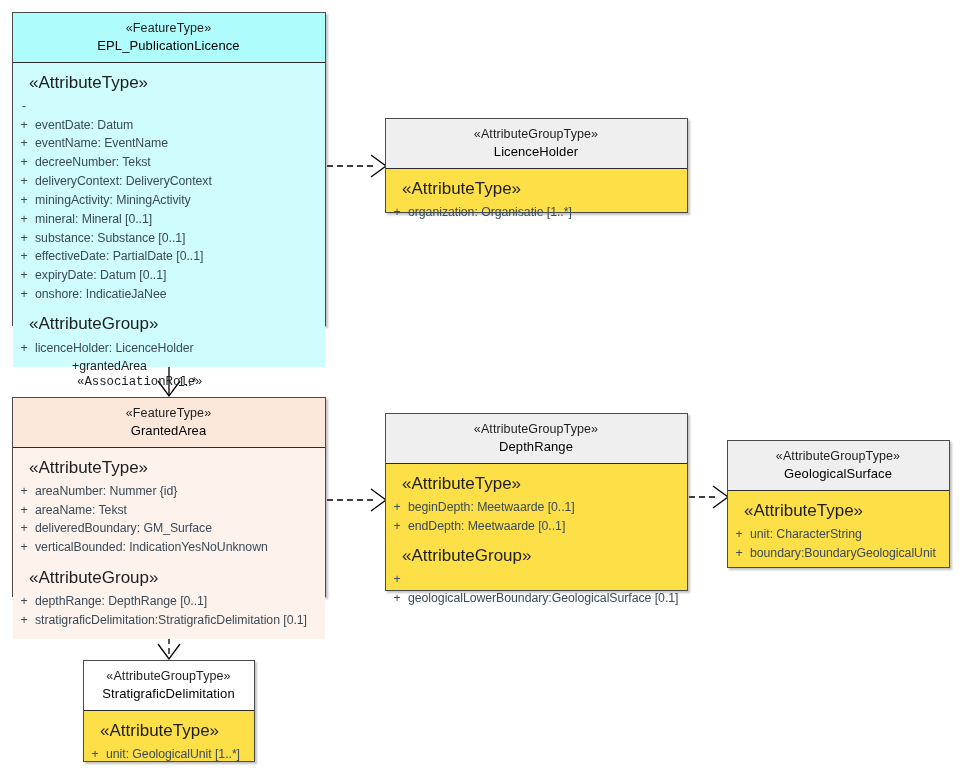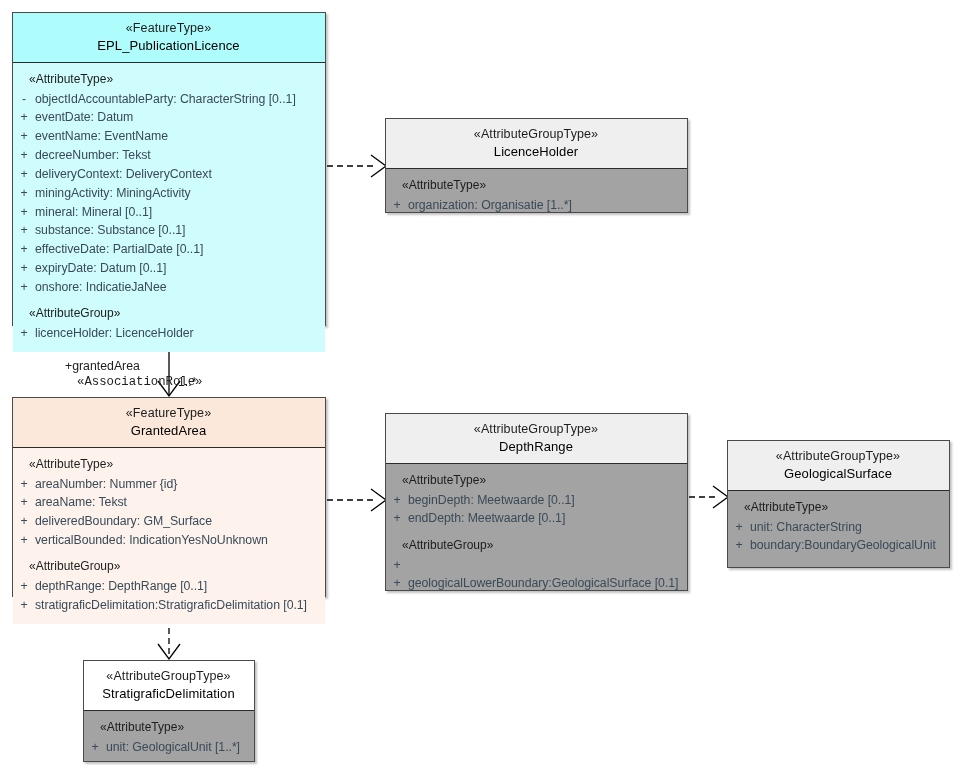--- a/index.html
+++ b/index.html
@@ -20,21 +20,21 @@
     left: 0; top: 0;
     width: 964px;
     height: 779px;
     pointer-events: none;
   }
   .uml-class {
     position: absolute;
     box-sizing: border-box;
     border: 1px solid #4a4a4a;
     box-shadow: 2px 2px 2px rgba(80,80,80,0.35);
-    background: #a3a3a3;
+    background: #fde047;
   }
   .uml-header {
     box-sizing: border-box;
     border-bottom: 1px solid #2b2b2b;
     text-align: center;
     padding: 7px 4px 8px 3px;
     line-height: 1.32;
   }
   .stereo {
     font-size: 12.5px;
@@ -45,21 +45,21 @@
     font-size: 13px;
     font-weight: normal;
     color: #000000;
     letter-spacing: 0.1px;
   }
   .uml-body {
     box-sizing: border-box;
     padding: 8px 0 9px 0;
   }
   .grp-label {
-    font-size: 12px;
+    font-size: 17px;
     color: #1d1d1d;
     padding: 0 0 2px 16px;
     line-height: 1.45;
   }
   .attr-row {
     display: flex;
     font-size: 12.3px;
     color: #3a4a58;
     line-height: 1.45;
     padding: 0.5px 0;
@@ -99,21 +99,21 @@
   #box-stratigrafic { left: 83px; top: 660px; width: 172px; height: 102px; }
   #box-stratigrafic .uml-header { background: #ffffff; }
 
   
   .edge-label {
     position: absolute;
     font-size: 12.3px;
     color: #1d1d1d;
     white-space: nowrap;
   }
-  #lbl-grantedarea { left: 65px; top: 359px; }
+  #lbl-grantedarea { left: 72px; top: 359px; }
   #lbl-assocrole  { left: 77px; top: 375px; font-family: Liberation Mono, monospace; }
   #lbl-mult       { left: 178px; top: 375px; }
 </style>
 </head>
 <body>
 
 <div id="canvas">
 
   <svg class="connectors" viewBox="0 0 964 779" xmlns="http://www.w3.org/2000/svg">
 
@@ -145,21 +145,20 @@
 
   <div class="uml-class" id="box-epl">
     <div class="uml-header">
       <div class="stereo">«FeatureType»</div>
       <div class="cname">EPL_PublicationLicence</div>
     </div>
     <div class="uml-body">
       <div class="grp-label">«AttributeType»</div>
       <div class="attr-row">
         <span class="attr-vis">-</span>
-        <span class="attr-txt">objectIdAccountableParty: CharacterString [0..1]</span>
       </div>
       <div class="attr-row">
         <span class="attr-vis">+</span>
         <span class="attr-txt">eventDate: Datum</span>
       </div>
       <div class="attr-row">
         <span class="attr-vis">+</span>
         <span class="attr-txt">eventName: EventName</span>
       </div>
       <div class="attr-row">

